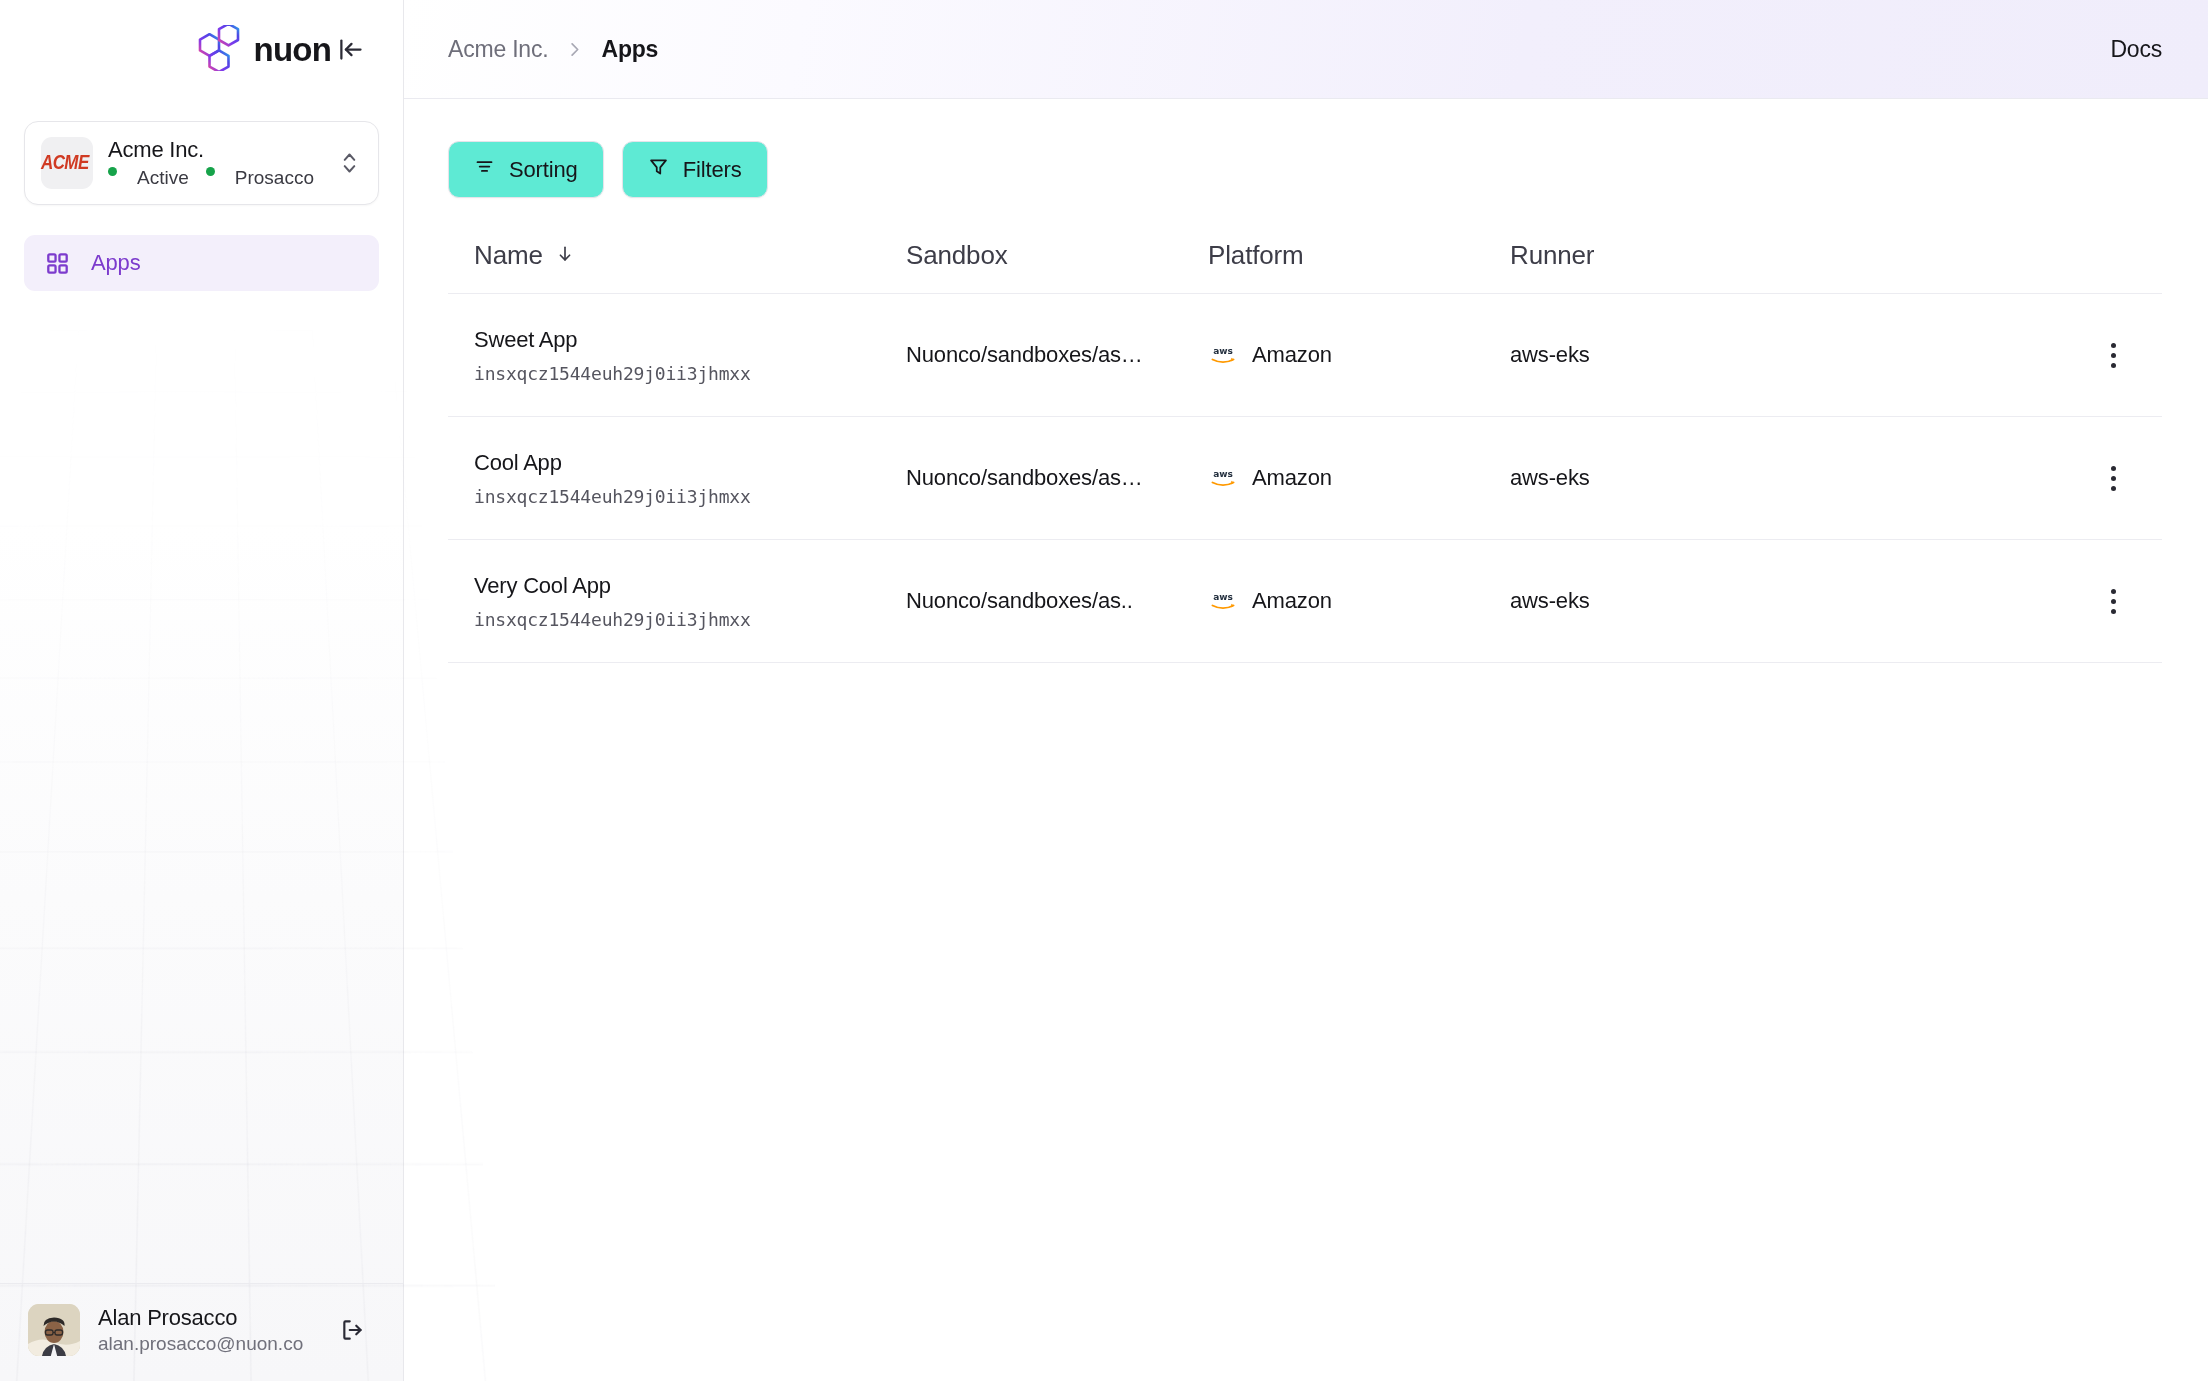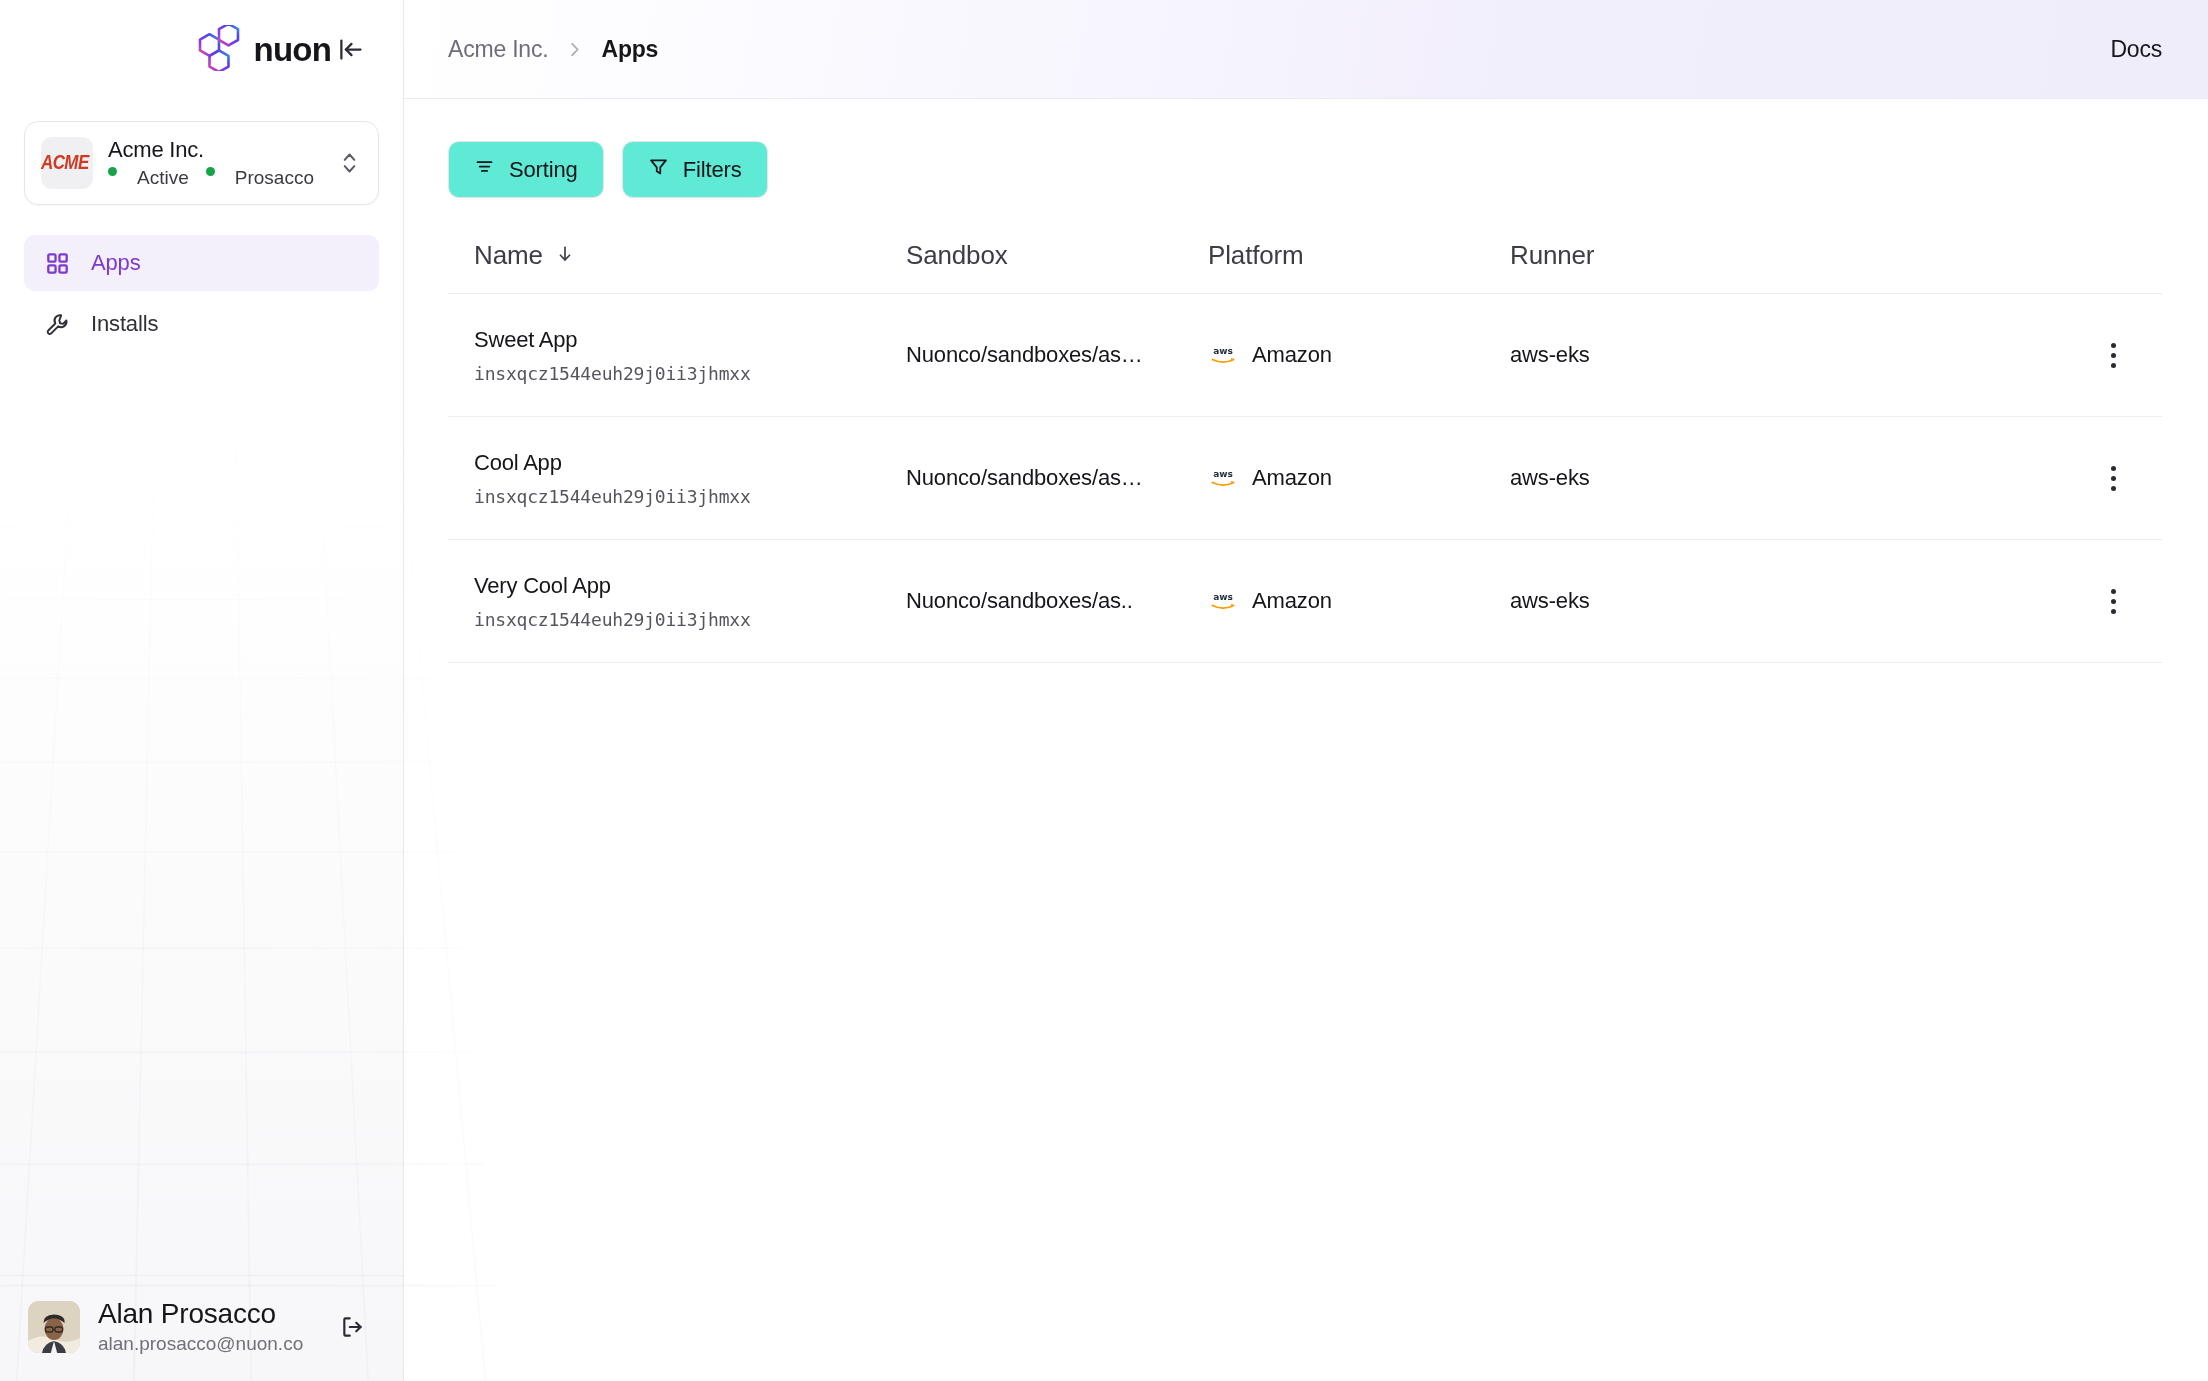--- a/index.html
+++ b/index.html
@@ -91,21 +91,21 @@
     flex: none;
     border-top: 1px solid #ebebef;
     padding: 20px 30px 24px 28px;
     display: flex; align-items: center; gap: 18px;
   }
   .avatar {
     width: 52px; height: 52px; border-radius: 11px; flex: none; overflow: hidden;
     background: #e2dccb; position: relative;
   }
   .user-meta { flex: 1; min-width: 0; }
-  .user-name { font-size: 28px; color: #16161a; letter-spacing: -0.2px; line-height: 1.25; }
+  .user-name { font-size: 22px; color: #16161a; letter-spacing: -0.2px; line-height: 1.25; }
   .user-mail { font-size: 19px; color: #70707b; line-height: 1.3; margin-top: 1px; }
   .logout-btn { width: 40px; height: 40px; display:flex; align-items:center; justify-content:center; cursor: pointer; flex: none; }
 
   
   .main { flex: 1; min-width: 0; display: flex; flex-direction: column; background: #fff; }
   .topbar {
     height: 99px; flex: none;
     border-bottom: 1px solid #eaeaf0;
     display: flex; align-items: center; justify-content: space-between;
     padding: 0 46px 0 44px;
@@ -246,28 +246,20 @@
           <span class="nav-ico">
             <svg width="23" height="23" viewBox="0 0 20 20" fill="none" stroke="#7c3bcd" stroke-width="2" stroke-linejoin="round">
               <rect x="2" y="2" width="6.3" height="6.3" rx="1.2"></rect>
               <rect x="11.7" y="2" width="6.3" height="6.3" rx="1.2"></rect>
               <rect x="2" y="11.7" width="6.3" height="6.3" rx="1.2"></rect>
               <rect x="11.7" y="11.7" width="6.3" height="6.3" rx="1.2"></rect>
             </svg>
           </span>
           <span>Apps</span>
         </div>
-        <div class="nav-item">
-          <span class="nav-ico">
-            <svg width="25" height="25" viewBox="0 0 24 24" fill="none" stroke="#303038" stroke-width="1.9" stroke-linecap="round" stroke-linejoin="round">
-              <path d="M15.5 3.2a5.2 5.2 0 0 0-5.6 7.8L3.4 17.5a2 2 0 1 0 2.8 2.8l6.5-6.5a5.2 5.2 0 0 0 7.8-5.6l-3.2 3.2-2.9-.6-.6-2.9z"></path>
-            </svg>
-          </span>
-          <span>Installs</span>
-        </div>
       </nav>
     </div>
 
     <div class="sb-spacer"></div>
 
     <div class="user">
       <div class="avatar">
         <svg width="52" height="52" viewBox="0 0 52 52">
           <rect width="52" height="52" fill="#dcd4c0"></rect>
           <path d="M0 40 q13 -8 26 -2 q13 6 26 -1 V52 H0Z" fill="#f2ece0"></path>

